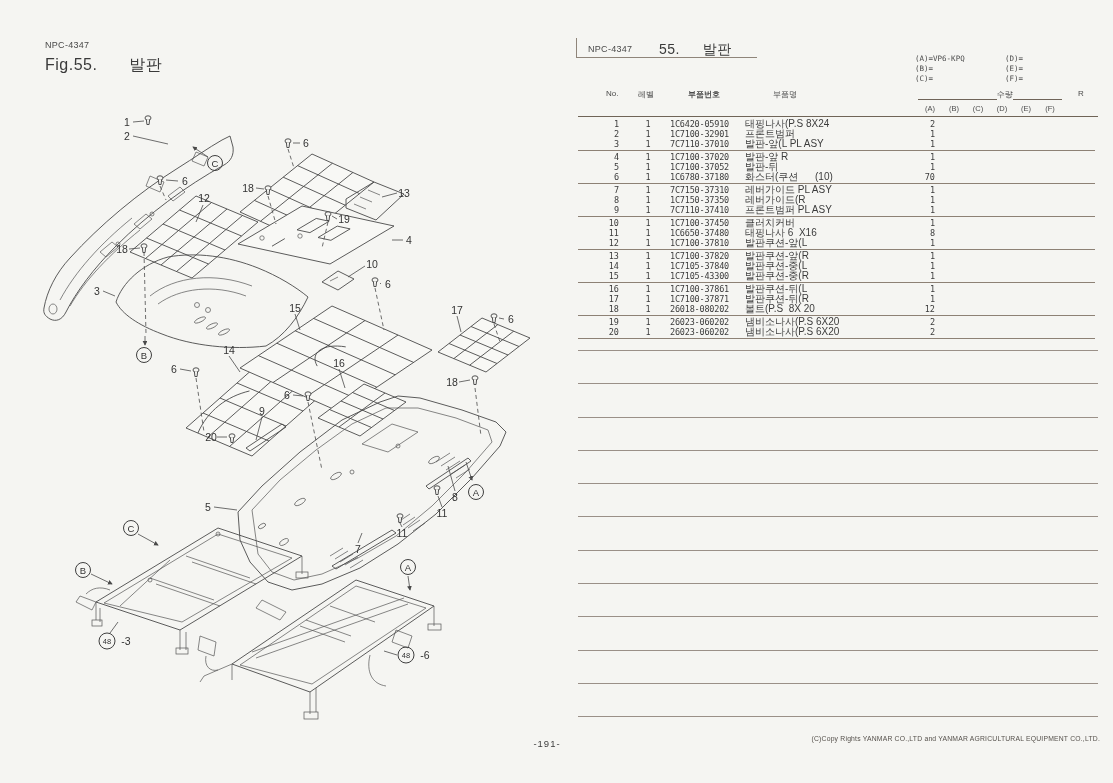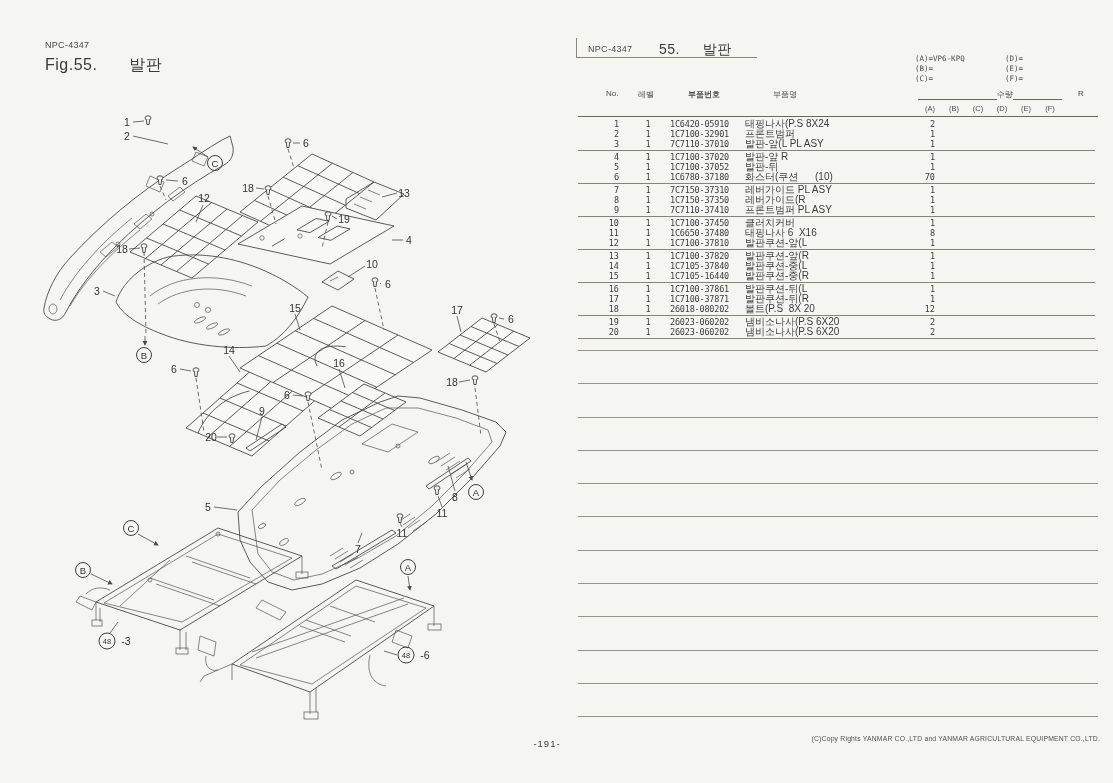--- a/index.html
+++ b/index.html
@@ -511,21 +511,21 @@
       <div class="trow">
         <span class="c no">14</span>
         <span class="c lvl">1</span>
         <span class="c pn">1C7105-37840</span>
         <span class="c nm">발판쿠션-중(L</span>
         <span class="c qa">1</span>
       </div>
       <div class="trow">
         <span class="c no">15</span>
         <span class="c lvl">1</span>
-        <span class="c pn">1C7105-16440</span>
+        <span class="c pn">1C7105-43300</span>
         <span class="c nm">발판쿠션-중(R</span>
         <span class="c qa">1</span>
       </div>
       <div class="gsep"></div>
       <div class="trow">
         <span class="c no">16</span>
         <span class="c lvl">1</span>
         <span class="c pn">1C7100-37861</span>
         <span class="c nm">발판쿠션-뒤(L</span>
         <span class="c qa">1</span>

